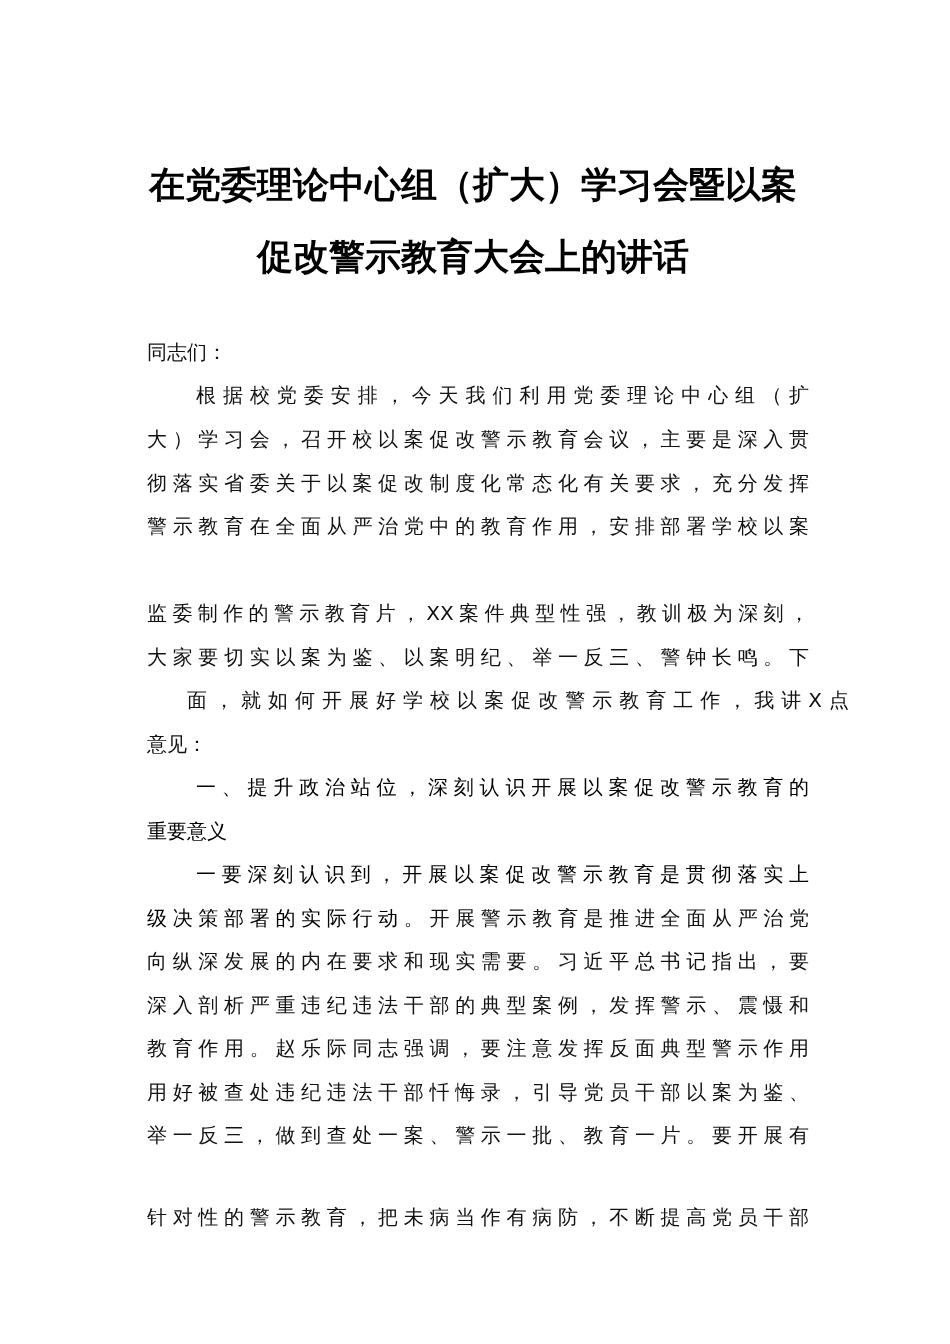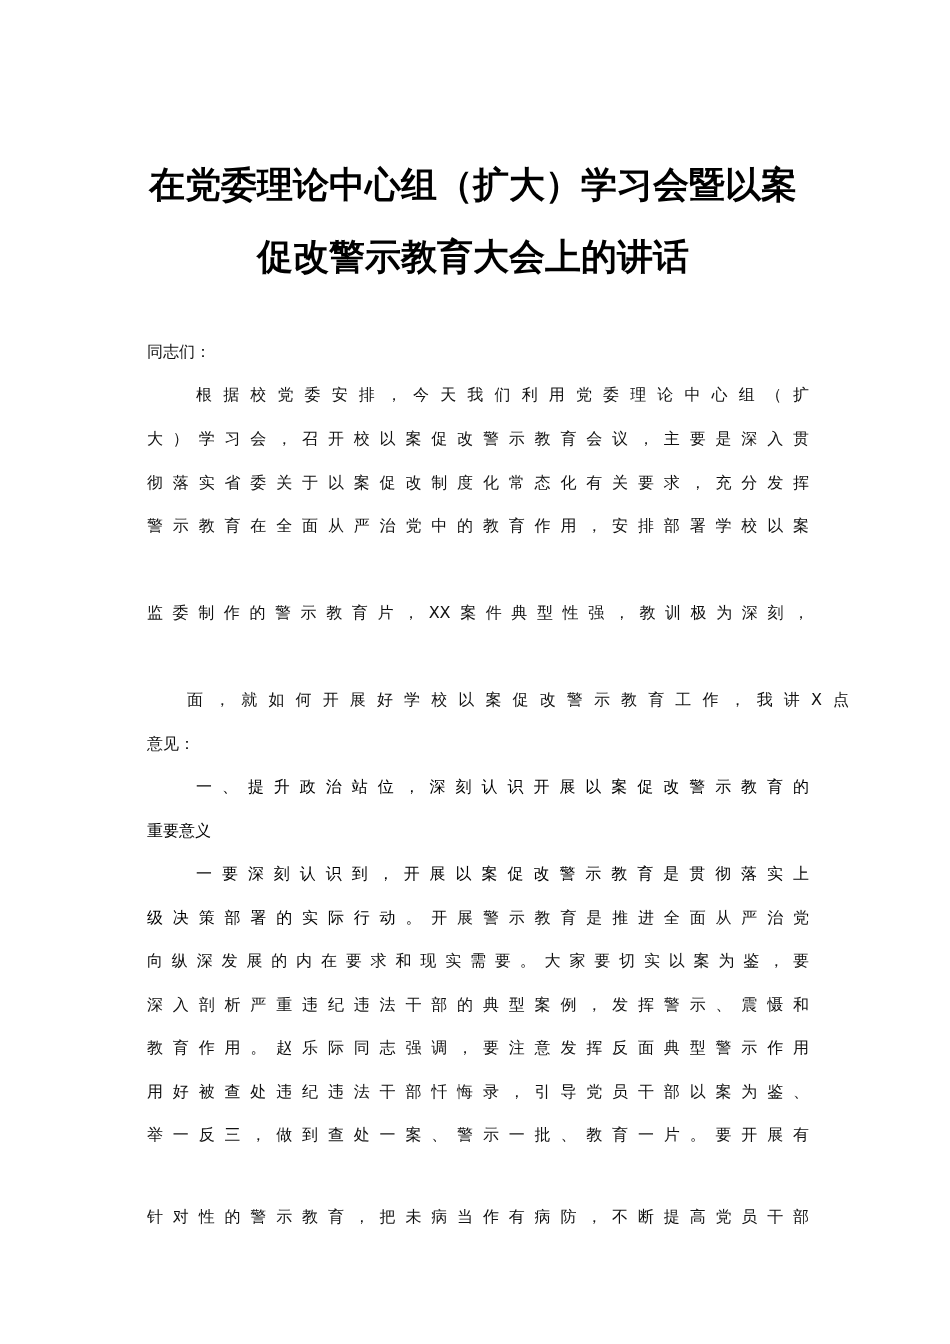--- a/index.html
+++ b/index.html
@@ -7,21 +7,21 @@
   .page { position: absolute; left: 0; top: 0; width: 950px; height: 1344px; background: #fff; }
   .title-line {
     position: absolute; left: 0; width: 946px; text-align: center;
     font-family: "DejaVu Serif", "Liberation Serif", serif;
     font-weight: bold; font-size: 36px; color: #000; line-height: 48px;
     letter-spacing: 0px;
   }
   .line {
     position: absolute; left: 147px; width: 662px; height: 44px;
     font-family: "DejaVu Sans", "Liberation Sans", sans-serif;
-    font-size: 16px; color: #111; line-height: 44px;
+    font-size: 20px; color: #111; line-height: 44px;
     white-space: nowrap; text-align: justify; text-align-last: justify;
   }
   .line.noj { text-align-last: left; }
   .line.indent { left: 196px; width: 613px; }
   .bold { font-weight: normal; color: #000; }
   .line span { }
 </style>
 </head>
 <body>
 
@@ -30,28 +30,29 @@
   <div class="title-line" style="top:160px;">在党委理论中心组（扩大）学习会暨以案</div>
   <div class="title-line" style="top:232px;">促改警示教育大会上的讲话</div>
 
   <div class="line noj" style="top:330px;">同志们：</div>
 
   <div class="line indent" style="top:373px;">根据校党委安排，今天我们利用党委理论中心组（扩</div>
   <div class="line" style="top:417px;">大）学习会，召开校以案促改警示教育会议，主要是深入贯</div>
   <div class="line" style="top:461px;">彻落实省委关于以案促改制度化常态化有关要求，充分发挥</div>
   <div class="line" style="top:504px;">警示教育在全面从严治党中的教育作用，安排部署学校以案</div>
   <div class="line" style="top:591px;">监委制作的警示教育片，XX案件典型性强，教训极为深刻，</div>
+  <div class="line" style="top:635px;">大家要切实以案为鉴、以案明纪、举一反三、警钟长鸣。下</div>
   <div class="line" style="top:678px;margin-left:40px;">面，就如何开展好学校以案促改警示教育工作，我讲X点</div>
   <div class="line noj" style="top:722px;">意见：</div>
 
   <div class="line indent bold" style="top:765px;">一、提升政治站位，深刻认识开展以案促改警示教育的</div>
   <div class="line noj bold" style="top:809px;">重要意义</div>
 
   <div class="line" style="top:896px;"><span class="bold">级决策部署的实际行动。</span><span>开展警示教育是推进全面从严治党</span></div>
   <div class="line indent bold" style="top:852px;">一要深刻认识到，开展以案促改警示教育是贯彻落实上</div>
-  <div class="line" style="top:939px;">向纵深发展的内在要求和现实需要。大家要切实以案为鉴，要</div>
+  <div class="line" style="top:939px;">向纵深发展的内在要求和现实需要。习近平总书记指出，要</div>
   <div class="line" style="top:983px;">深入剖析严重违纪违法干部的典型案例，发挥警示、震慑和</div>
   <div class="line" style="top:1026px;">教育作用。赵乐际同志强调，要注意发挥反面典型警示作用</div>
   <div class="line" style="top:1070px;">用好被查处违纪违法干部忏悔录，引导党员干部以案为鉴、</div>
   <div class="line" style="top:1113px;">举一反三，做到查处一案、警示一批、教育一片。要开展有</div>
   <div class="line" style="top:1157px;margin-top:38px;">针对性的警示教育，把未病当作有病防，不断提高党员干部</div>
 
 </div>
 
 </body></html>

